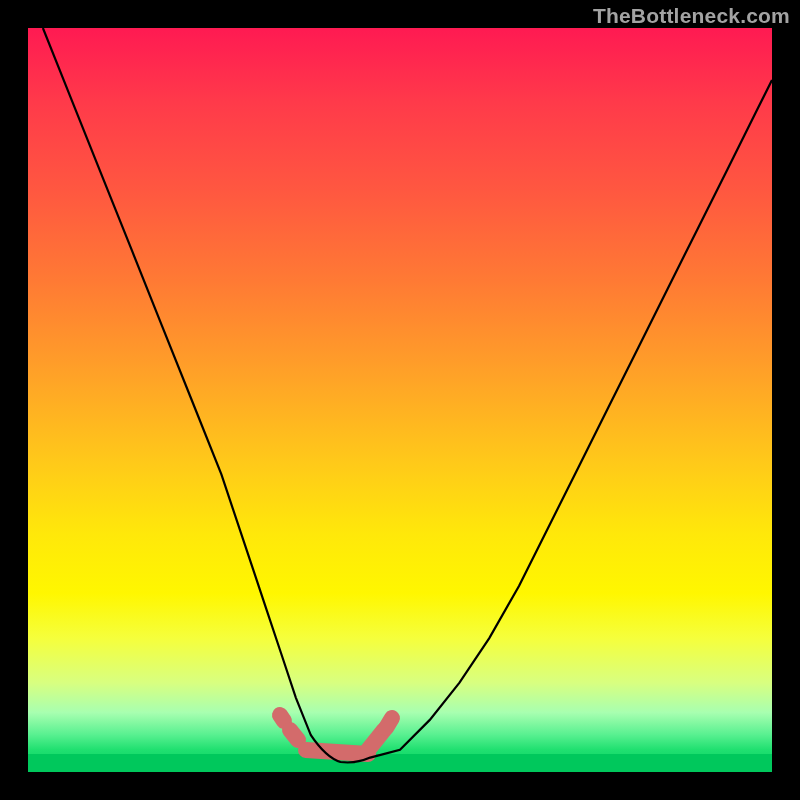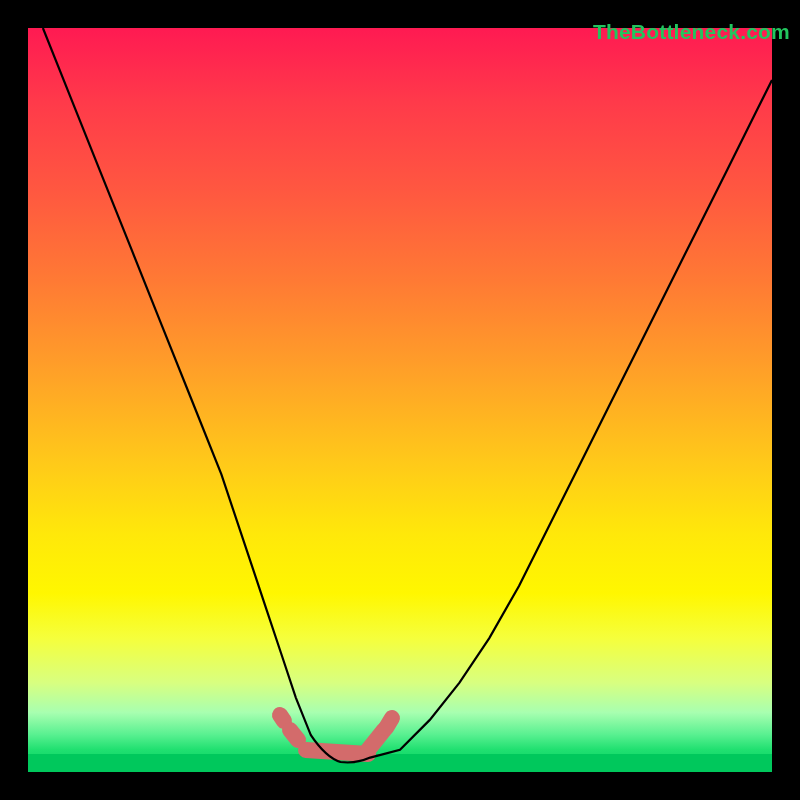--- a/index.html
+++ b/index.html
@@ -12,23 +12,23 @@
     font-family: Arial, Helvetica, sans-serif;
   }
   .frame {
     position: relative;
     width: 800px;
     height: 800px;
     background: #000;
   }
   .watermark {
     position: absolute;
-    top: 20px;
+    top: 4px;
     right: 10px;
-    color: #22c55e;
+    color: #a3a3a3;
     font-size: 21px;
     font-weight: 600;
     letter-spacing: 0.2px;
     z-index: 5;
   }
   .plot-area {
     position: absolute;
     left: 28px;
     top: 28px;
     width: 744px;

